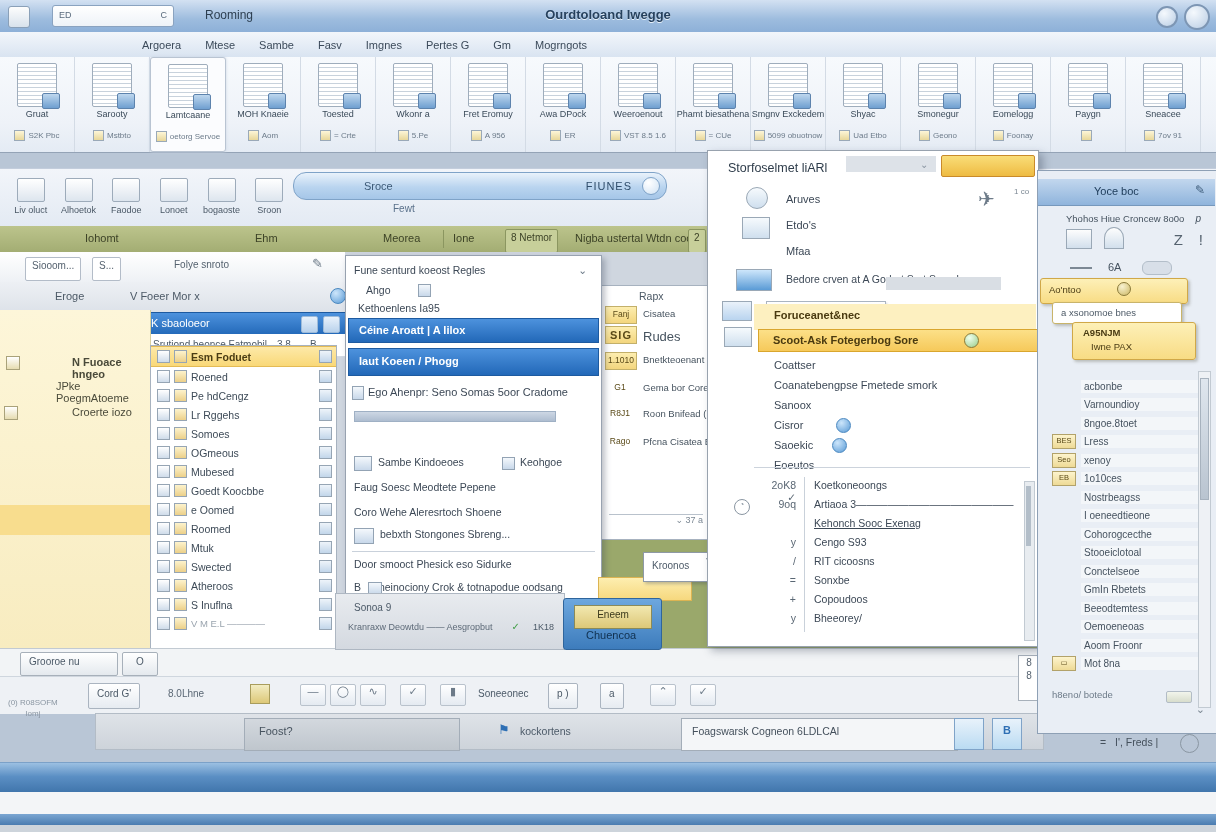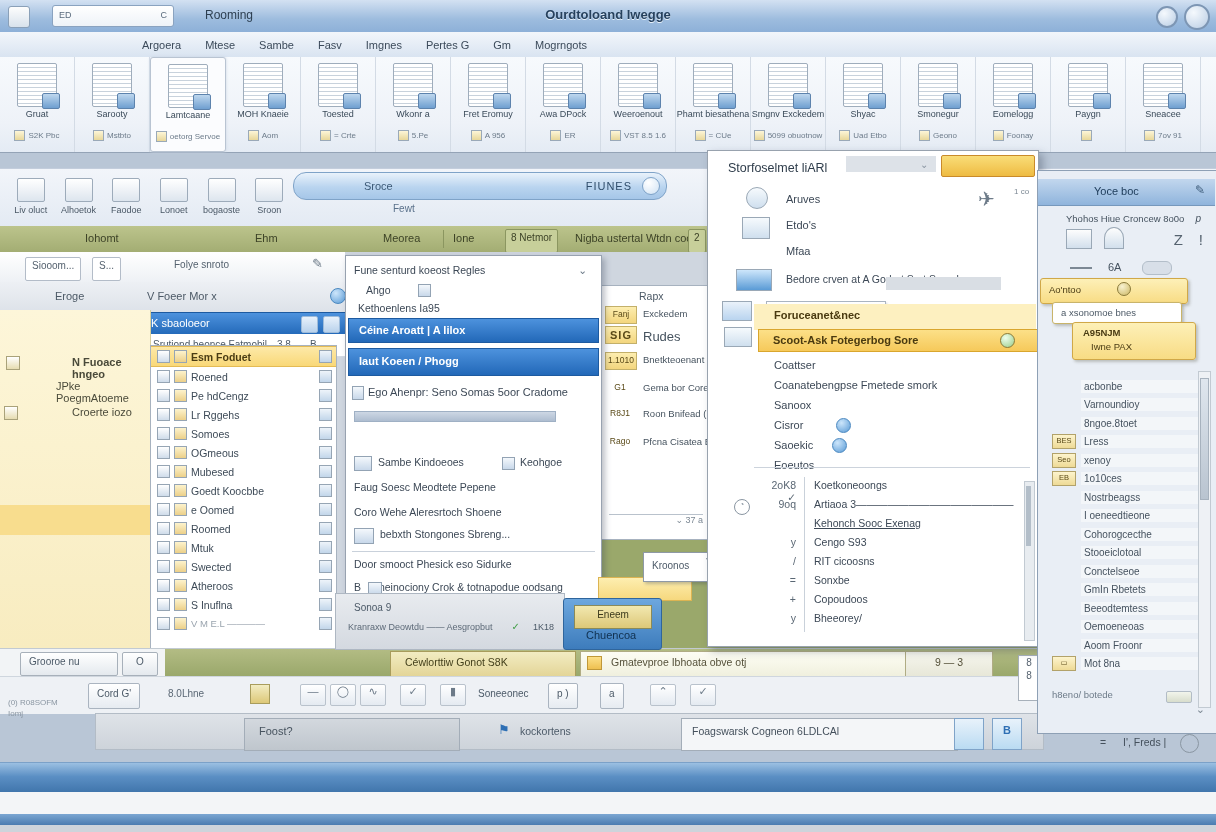--- a/index.html
+++ b/index.html
@@ -127,21 +127,21 @@
   #dlgchev{position:absolute;left:212px;top:8px;color:#8a96a2;font-size:10px;}
   #dlgbtn{position:absolute;left:233px;top:4px;width:92px;height:20px;background:linear-gradient(#f9dd78,#eebb42);border:1px solid #c98a2a;border-radius:2px;}
   #dlgplane{position:absolute;left:270px;top:36px;font-size:20px;color:#6c7a88;}
   #dlgtopright{position:absolute;left:306px;top:36px;font-size:8px;color:#7c8894;}
   .dlgic{position:absolute;width:26px;height:20px;border:1px solid #9aa8b6;background:linear-gradient(#f6fafd,#cfdfee);}
   .dlgitem{position:absolute;left:78px;white-space:nowrap;}
   #dlgfield{position:absolute;left:178px;top:126px;width:115px;height:13px;background:#d9dee4;}
   #dlgchip{position:absolute;left:58px;top:150px;width:118px;height:20px;background:linear-gradient(#fff,#e8edf2);border:1px solid #aab4c0;box-shadow:1px 2px 2px rgba(80,90,100,.3);font-size:10px;}
   #dlgchip .g{position:absolute;left:4px;top:3px;width:26px;height:12px;background:linear-gradient(#cfe8c0,#8cc272);border:1px solid #6a9a52;}
   #dlgchip .t{position:absolute;left:36px;top:4px;}
-  #dlgyellowrow{position:absolute;left:50px;top:178px;width:278px;height:21px;background:linear-gradient(#fce088,#f6c95a);border:1px solid #d9a62e;padding-left:36px;}
+  #dlgyellowrow{position:absolute;left:50px;top:178px;width:278px;height:21px;background:linear-gradient(#fce088,#f6c95a);border:1px solid #d9a62e;}
   #dlgyellowrow .t{position:absolute;left:14px;top:4px;font-weight:bold;color:#4a3a10;}
   #dlgyellowrow .globe{position:absolute;right:58px;top:3px;width:13px;height:13px;border-radius:50%;border:1px solid #8a7a3a;background:radial-gradient(circle at 35% 30%,#efe,#9c8);}
   .bluedot{position:absolute;width:13px;height:13px;border-radius:50%;background:radial-gradient(circle at 35% 30%,#cde6fb,#5a9bd6);border:1px solid #4a88c0;}
   #dlgsep{position:absolute;left:46px;top:316px;width:276px;height:1px;background:#ccd3dc;}
   .dbrow{position:relative;height:19px;font-size:10.5px;}
   .dbrow .badge{position:absolute;left:52px;width:36px;text-align:right;color:#5a6774;}
   .dbrow .lbl{position:absolute;left:106px;white-space:nowrap;}
   .dbrow.u .lbl{text-decoration:underline;}
   #dbdivider{position:absolute;left:96px;top:326px;width:1px;height:155px;background:#c9d1da;}
   #dlgeye{position:absolute;left:26px;top:348px;width:14px;height:14px;border-radius:50%;border:1.5px solid #8a96a2;color:#8a96a2;font-size:8px;text-align:center;}
@@ -183,21 +183,21 @@
   #ninethree{position:absolute;left:740px;top:2px;width:86px;height:22px;background:linear-gradient(#f6f6ee,#e6e6d6);border:1px solid #b0ac84;font-size:10.5px;color:#55513a;text-align:center;padding-top:4px;}
   #rowB{left:0;top:676px;width:1042px;height:37px;background:#eef1f5;border-top:1px solid #cfd6de;z-index:4;}
   #rowB .tbox{position:absolute;top:6px;height:20px;border:1px solid #aab4c0;background:linear-gradient(#fff,#e6ebf1);border-radius:2px;padding:4px 8px 0 8px;font-size:10px;color:#4c5a68;}
   #rowB .tico{position:absolute;top:7px;width:24px;height:20px;border:1px solid #b9c2cc;background:linear-gradient(#ffffff,#e4eaf1);border-radius:2px;text-align:center;color:#6c7a88;font-size:11px;}
   #rowC{left:95px;top:713px;width:947px;height:35px;background:linear-gradient(#dfe3e8,#cdd3da);border:1px solid #b3bcc6;z-index:4;}
   #foostbox{position:absolute;left:148px;top:4px;width:200px;height:25px;background:linear-gradient(#d3d8de,#bfc6cd);border:1px solid #a3adb8;font-size:11px;color:#47535f;padding:6px 0 0 14px;}
   #flagic{position:absolute;left:402px;top:8px;color:#2e6fb4;font-size:13px;}
   #kock{position:absolute;left:424px;top:11px;font-size:10.5px;color:#4c5a68;}
   #foagbox{position:absolute;left:585px;top:4px;width:265px;height:25px;background:#f4f6f8;border:1px solid #a3adb8;font-size:10.5px;color:#44505c;padding:6px 0 0 10px;}
   .blueic{position:absolute;top:4px;width:28px;height:25px;border:1px solid #7fa3c8;background:linear-gradient(#e8f2fb,#badbf2);text-align:center;color:#2e6fb4;font-weight:bold;padding-top:5px;font-size:11px;}
-  #leftsmall{left:8px;top:697px;font-size:8px;color:#8a96a2;line-height:11px;z-index:4;}
+  #leftsmall{left:8px;top:697px;font-size:8px;color:#8a96a2;line-height:11px;z-index:4;text-align:center;}
   #scroll8{left:1018px;top:655px;width:20px;height:44px;background:#fff;border:1px solid #a7b0ba;z-index:4;font-size:10px;color:#55626f;text-align:center;line-height:13px;}
   #statusright{left:1100px;top:736px;z-index:11;font-size:10.5px;color:#44505c;}
   #statcirc{left:1180px;top:734px;width:17px;height:17px;border-radius:50%;border:1.5px solid #8a96a2;z-index:11;}
 
   
   #bigblue{left:0;top:762px;width:1216px;height:30px;background:linear-gradient(#9cc0e2,#5b8fc4 45%,#3f74ab);border-top:1px solid #7ba1c8;}
   #whiteband{left:0;top:792px;width:1216px;height:22px;background:#f3f5f7;}
   #bluestrip{left:0;top:814px;width:1216px;height:11px;background:linear-gradient(#7ba6d2,#4a7cb0);}
   #graybase{left:0;top:825px;width:1216px;height:7px;background:#cdd4db;}
 </style>
@@ -439,21 +439,21 @@
   <div class="abs" id="greenmid"></div>
 
   <div class="abs" id="rowtools">
     <span class="rt-box" style="left:25px;">Siooom...</span>
     <span class="rt-box" style="left:92px;">S...</span>
     <span class="rt-box" style="left:168px;border:none;background:none;">Folye snroto</span>
     <span class="abs" style="left:312px;top:4px;font-size:13px;color:#6c7a88;">✎</span>
   </div>
   <div class="abs" id="rowheader">
     <span class="rh-txt" style="left:55px;">Eroge</span>
-    <span class="rh-txt" style="left:147px;">V Foeer Mor x</span>
+    <span class="rh-txt" style="left:130px;">V Foeer Mor x</span>
     <span class="abs" style="left:330px;top:6px;width:14px;height:14px;border-radius:50%;background:radial-gradient(circle at 35% 30%,#cde6fb,#5a9bd6);border:1px solid #4a88c0;"></span>
   </div>
   <div class="abs" id="bluerow">
     <span class="t">K sbaoloeor</span>
     <span class="br-ic" style="right:28px;"></span>
     <span class="br-ic" style="right:6px;"></span>
   </div>
   <div class="abs" id="subrow">
     <span style="left:4px;">Wehu Moe Ate</span>
     <span style="left:92px;color:#8a96a2;">Woe</span>
@@ -633,21 +633,21 @@
 
   <div class="abs" id="exportbox">
     <div id="exportbtn">Eneem</div>
     <div id="exportlabel">Chuencoa</div>
   </div>
 
   <div class="abs" id="rapxpanel">
     <div id="rapxtitle">Rapx</div>
     <div class="rapxrow" style="top:18px;">
       <span class="rapxbadge">Fanj</span>
-      <span class="rapxlabel">Exckedem</span>
+      <span class="rapxlabel">Cisatea</span>
     </div>
     <div class="rapxrow" style="top:38px;height:24px;">
       <span class="rapxbadge big">SIG</span>
       <span class="rapxlabel" style="font-size:13px;top:5px;">Rudes</span>
     </div>
     <div class="rapxrow" style="top:64px;">
       <span class="rapxbadge">1.1010</span>
       <span class="rapxlabel">Bnetkteoenant</span>
     </div>
     <div class="rapxrow" style="top:92px;">
@@ -873,25 +873,20 @@
     <span style="position:absolute;left:8px;top:4px;">a xsonomoe bnes</span>
   </div>
   <div class="abs tip" style="left:1072px;top:322px;width:122px;height:36px;">
     <div style="position:absolute;left:10px;top:4px;font-weight:bold;">A95NJM</div>
     <div style="position:absolute;left:18px;top:18px;">Iwne PAX</div>
   </div>
 
   <div class="abs" id="rowA">
     <span class="bbtn" style="left:20px;width:80px;">Grooroe nu</span>
     <span class="bbtn" style="left:122px;width:18px;text-align:center;">O</span>
-    <div class="olive">
-      <span id="tanbox">Céwlorttiw Gonot S8K</span>
-      <span id="whitebox"><span class="yic"></span><span>Gmatevproe Ibhoata obve otj</span></span>
-      <span id="ninethree">9  —  3</span>
-    </div>
   </div>
   <div class="abs" id="rowB">
     <span class="tbox" style="left:88px;">Cord G'</span>
     <span style="position:absolute;left:168px;top:11px;font-size:10px;color:#5a6774;">8.0Lhne</span>
     <span style="position:absolute;left:250px;top:7px;width:18px;height:18px;background:linear-gradient(#f2ecc2,#ddc878);border:1px solid #a89c5c;"></span>
     <span class="tico" style="left:300px;">—</span>
     <span class="tico" style="left:330px;">◯</span>
     <span class="tico" style="left:360px;">∿</span>
     <span class="tico" style="left:400px;">✓</span>
     <span class="tico" style="left:440px;">▮</span>
@@ -912,21 +907,21 @@
   <div class="abs" id="leftsmall">
     <div>(0) R08SOFM</div>
     <div>Iomj</div>
   </div>
   <div class="abs" id="scroll8">
     <div>8</div>
     <div>8</div>
   </div>
   <div class="abs" id="statusright">
     <span>=</span>
-    <span style="margin-left:14px;">I', Freds |</span>
+    <span style="margin-left:6px;">I', Freds |</span>
   </div>
   <div class="abs" id="statcirc"></div>
 
   <div class="abs" id="bigblue"></div>
   <div class="abs" id="whiteband"></div>
   <div class="abs" id="bluestrip"></div>
   <div class="abs" id="graybase"></div>
 
 </div>
 

